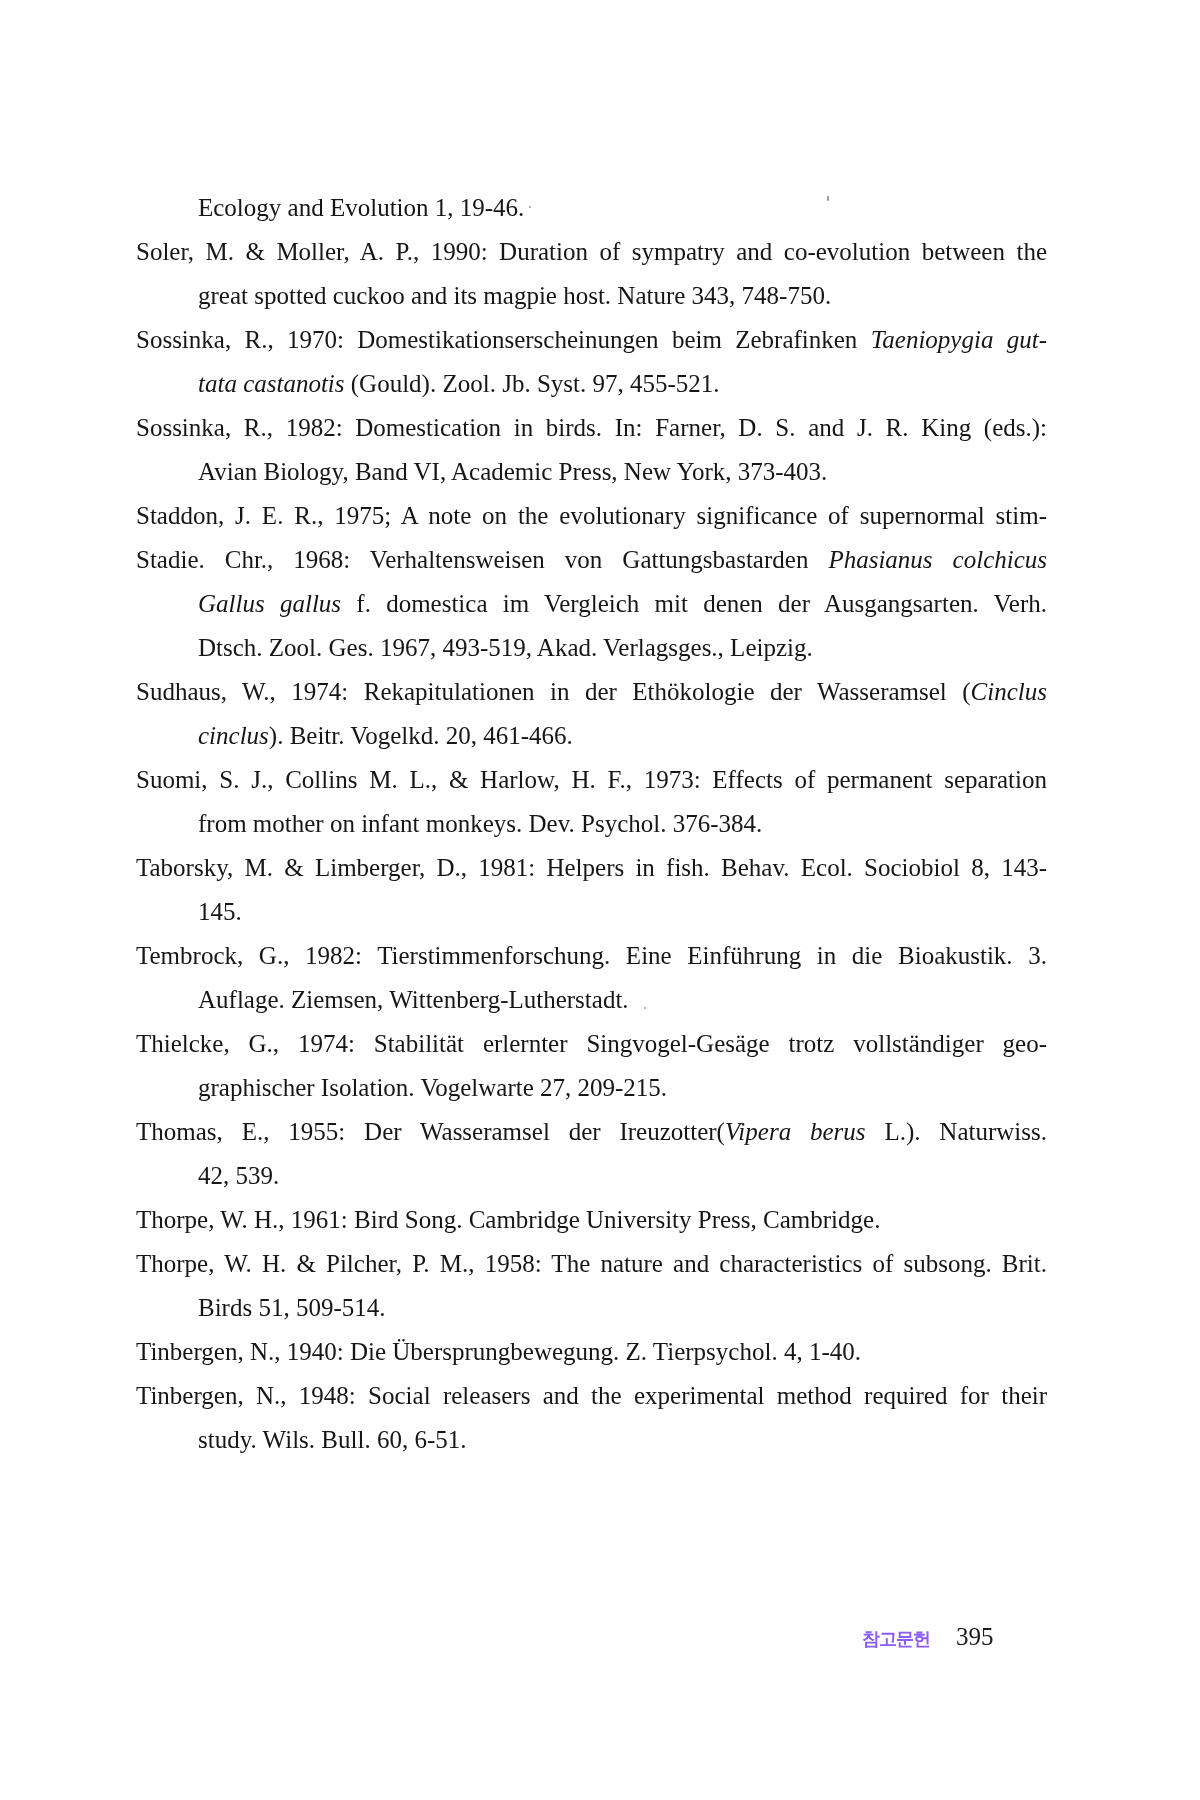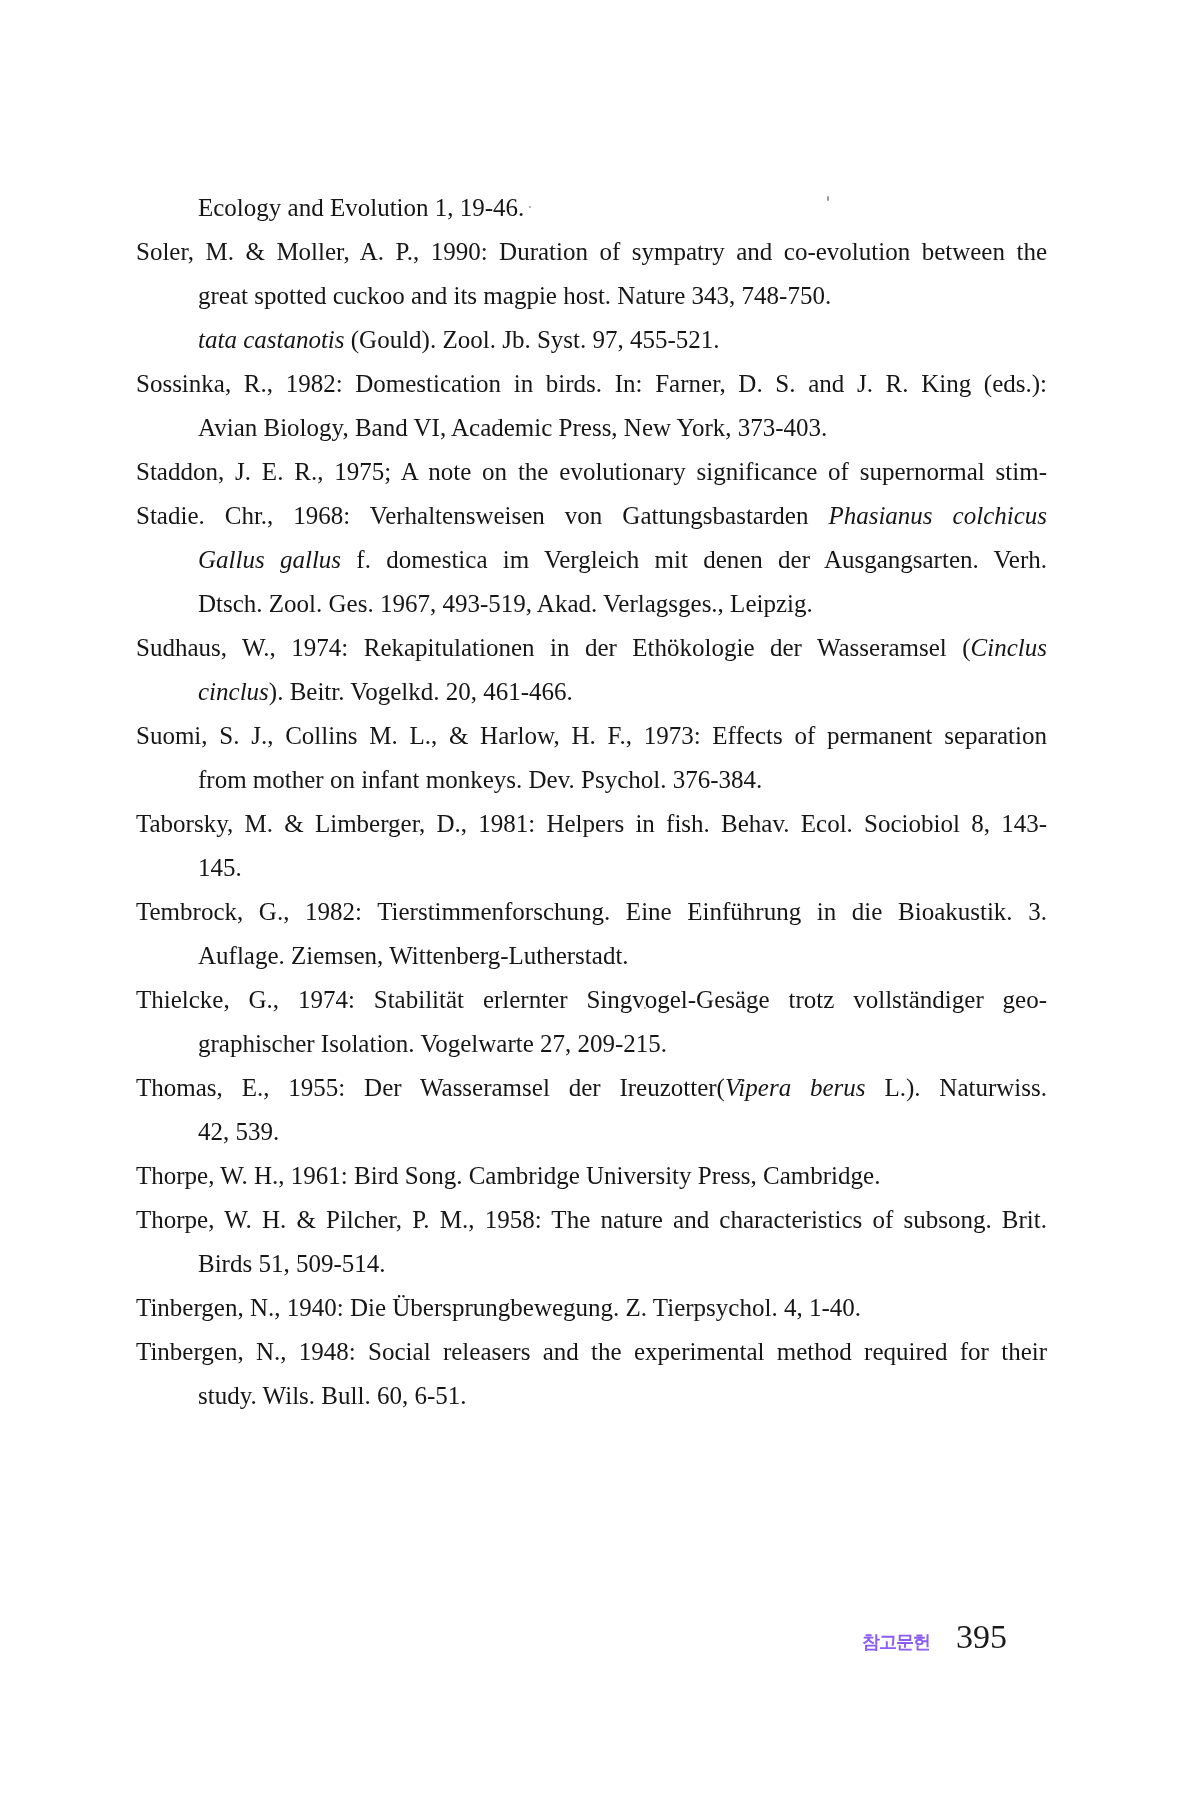--- a/index.html
+++ b/index.html
@@ -63,21 +63,21 @@
   }
   .footer-section {
     font-family: "DejaVu Sans", sans-serif;
     font-weight: bold;
     font-size: 18px;
     letter-spacing: -1px;
     color: #8b5cf6;
   }
   .footer-page {
     font-family: "Liberation Serif", serif;
-    font-size: 34px;
+    font-size: 25px;
     margin-left: 26px;
     color: #1a1a1a;
   }
   .speck {
     position: absolute;
     background: #9a9a9a;
     border-radius: 1px;
   }
 </style>
 </head>
@@ -91,20 +91,21 @@
 
   <div class="refs" id="refs">
       <div class="ref-entry">
         <span class="line cont"><span>Ecology and Evolution 1, 19-46.</span></span>
       </div>
       <div class="ref-entry">
         <span class="line full"><span>Soler, M. &amp; Moller, A. P., 1990: Duration of sympatry and co-evolution between the</span></span>
         <span class="line cont"><span>great spotted cuckoo and its magpie host. Nature 343, 748-750.</span></span>
       </div>
       <div class="ref-entry">
+        <span class="line full"><span>Sossinka, R., 1970: Domestikationserscheinungen beim Zebrafinken </span><span class="seg-i">Taeniopygia gut-</span></span>
         <span class="line cont"><span class="seg-i">tata castanotis</span><span> (Gould). Zool. Jb. Syst. 97, 455-521.</span></span>
       </div>
       <div class="ref-entry">
         <span class="line full"><span>Sossinka, R., 1982: Domestication in birds. In: Farner, D. S. and J. R. King (eds.):</span></span>
         <span class="line cont"><span>Avian Biology, Band VI, Academic Press, New York, 373-403.</span></span>
       </div>
       <div class="ref-entry">
         <span class="line full"><span>Staddon, J. E. R., 1975; A note on the evolutionary significance of supernormal stim-</span></span>
       </div>
       <div class="ref-entry">

